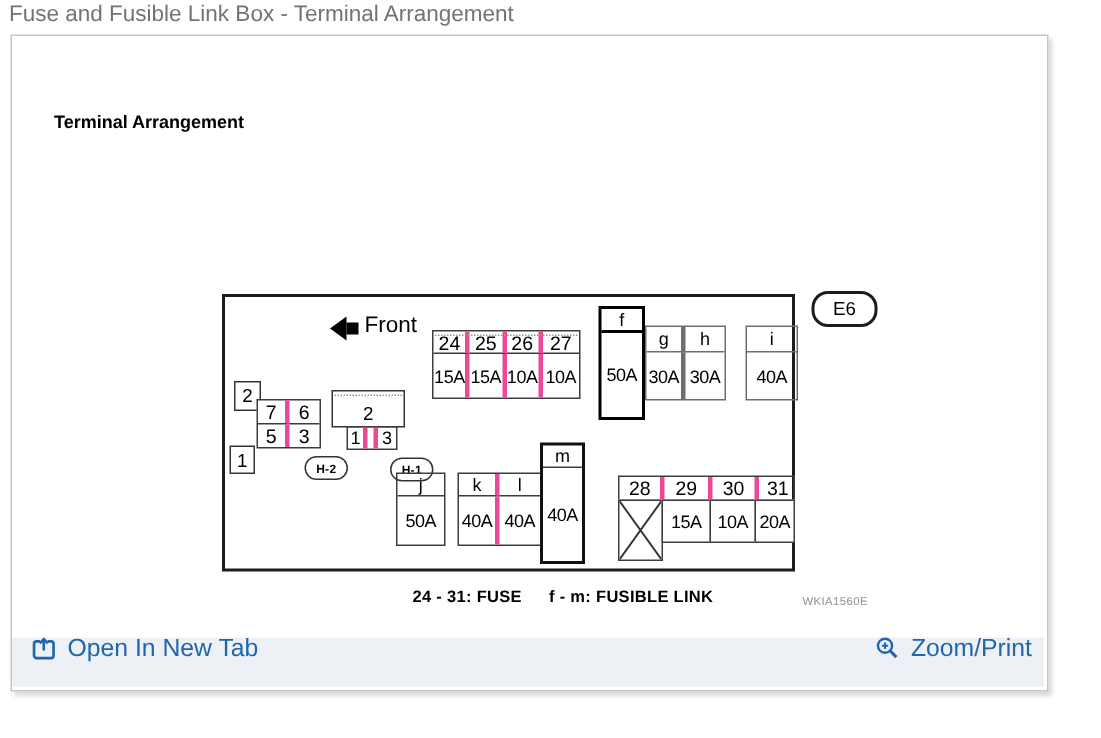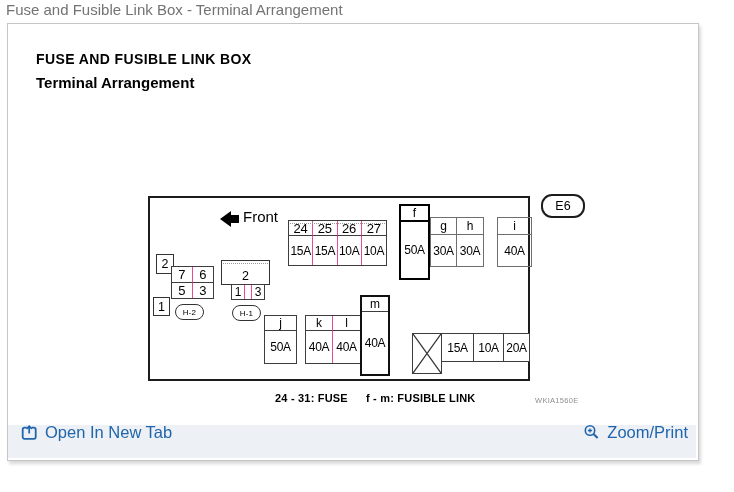--- a/index.html
+++ b/index.html
@@ -11,36 +11,36 @@
   .abs{position:absolute;}
   .flexc{display:flex;align-items:center;justify-content:center;}
 
   
   .page-title{left:6px;top:1px;font-size:15px;color:#737373;white-space:nowrap;}
   .panel{
     left:7px;top:23px;width:690px;height:436px;background:#fff;
     border:1px solid #c6c6c6;box-shadow:2px 3px 3px rgba(0,0,0,.15);
   }
   .hline1{left:28px;top:27px;font-size:14px;font-weight:700;letter-spacing:.4px;}
-  .hline2{left:28px;top:50px;font-size:15px;font-weight:700;}
+  .hline2{left:28px;top:50px;font-size:12px;font-weight:700;}
 
   
   .diagram{
     left:148px;top:196px;width:382px;height:185px;
     border:2px solid #1c1c1c;box-sizing:border-box;background:#fff;
   }
   .diagram *{box-sizing:border-box;}
   .front-tri{left:70px;top:13px;width:0;height:0;
     border-top:8px solid transparent;border-bottom:8px solid transparent;border-right:11px solid #000;}
   .front-tail{left:81px;top:17px;width:8px;height:8px;background:#000;}
   .front-text{left:93px;top:10px;font-size:15px;}
 
   .tbl{display:grid;border:1px solid #3d3d3d;position:absolute;}
   .c{display:flex;align-items:center;justify-content:center;}
-  .br{border-right:1px solid #ec4899;}
+  .br{border-right:3px solid #ec4899;}
   .bb{border-bottom:1px solid #3d3d3d;}
   .lt .br{border-right-color:#6e6e6e;}
   .lt .bb{border-bottom-color:#6e6e6e;}
   .lt{border-color:#6e6e6e;}
   .id{font-size:13px;}
   .amp{font-size:12px;letter-spacing:-.3px;}
   .lbl{font-size:12px;}
   .dot{position:absolute;left:1px;right:1px;top:2px;border-top:1px dotted #999;}
 
   .t24{left:138px;top:22px;width:99px;height:46px;grid-template-columns:repeat(4,1fr);grid-template-rows:15px 1fr;}
@@ -50,21 +50,21 @@
   .gh{left:280px;top:19px;width:54px;height:50px;grid-template-columns:1fr 1fr;grid-template-rows:17px 1fr;}
   .ibox{left:347px;top:19px;width:35px;height:50px;grid-template-columns:1fr;grid-template-rows:17px 1fr;}
   .jbox{left:114px;top:117px;width:33px;height:49px;grid-template-columns:1fr;grid-template-rows:15px 1fr;}
   .kl{left:155px;top:117px;width:56px;height:49px;grid-template-columns:1fr 1fr;grid-template-rows:15px 1fr;}
   .mbox{left:210px;top:97px;width:30px;height:81px;border:2px solid #111;grid-template-columns:1fr;grid-template-rows:15px 1fr;}
 
   .sqtag{border:1px solid #333;background:#fff;font-size:12.5px;}
   .sq2{left:6px;top:56px;width:18px;height:20px;}
   .sq1{left:3px;top:99px;width:17px;height:19px;}
   .g22{left:21px;top:68px;width:43px;height:33px;grid-template-columns:1fr 1fr;grid-template-rows:1fr 1fr;background:#fff;}
-  .oval{border:1px solid #333;border-radius:9px;font-size:8px;font-weight:400;background:#fff;letter-spacing:.2px;}
+  .oval{border:1px solid #333;border-radius:9px;font-size:8px;font-weight:700;background:#fff;letter-spacing:.2px;margin-left:28px;}
   .h2o{left:25px;top:106px;width:29px;height:16px;}
   .h1o{left:82px;top:107px;width:29px;height:16px;}
   .h1top{left:71px;top:62px;width:49px;height:25px;border:1px solid #333;font-size:12.5px;
     display:flex;align-items:flex-end;justify-content:center;padding-bottom:1px;}
   .h1cells{left:81px;top:86px;width:34px;height:16px;grid-template-columns:13px 7px 1fr;font-size:12px;}
 
   .t28h{left:262px;top:119px;width:118px;height:17px;grid-template-columns:30px 32px 31px 25px;}
   .vcell{position:absolute;border:1px solid #3d3d3d;display:flex;align-items:center;justify-content:center;background:#fff;}
   .x28{left:262px;top:135px;width:30px;height:41px;}
   .v29{left:291px;top:135px;width:33px;height:29px;}
@@ -84,21 +84,20 @@
   .open{left:13px;}
   .zoomp{right:8px;}
   .link svg{display:block;}
 </style>
 </head>
 <body>
 
 <div class="abs page-title">Fuse and Fusible Link Box - Terminal Arrangement</div>
 
 <div class="abs panel">
-  <div class="abs hline1">FUSE AND FUSIBLE LINK BOX</div>
   <div class="abs hline2">Terminal Arrangement</div>
 </div>
 
 <div class="abs diagram">
 
   <div class="abs front-tri"></div>
   <div class="abs front-tail"></div>
   <div class="abs front-text">Front</div>
 
   <div class="tbl t24">
@@ -161,20 +160,26 @@
     <div class="c lbl bb">l</div>
     <div class="c amp br">40A</div>
     <div class="c amp">40A</div>
   </div>
 
   <div class="tbl mbox">
     <div class="c lbl bb">m</div>
     <div class="c amp">40A</div>
   </div>
 
+  <div class="tbl t28h">
+    <div class="c id br">28</div>
+    <div class="c id br">29</div>
+    <div class="c id br">30</div>
+    <div class="c id">31</div>
+  </div>
   <div class="vcell x28">
     <svg width="28" height="39" viewBox="0 0 28 39" preserveAspectRatio="none">
       <path d="M0 0 L28 39 M28 0 L0 39" stroke="#333" stroke-width="1.3" fill="none"></path>
     </svg>
   </div>
   <div class="vcell amp v29">15A</div>
   <div class="vcell amp v30">10A</div>
   <div class="vcell amp v31">20A</div>
 </div>
 

